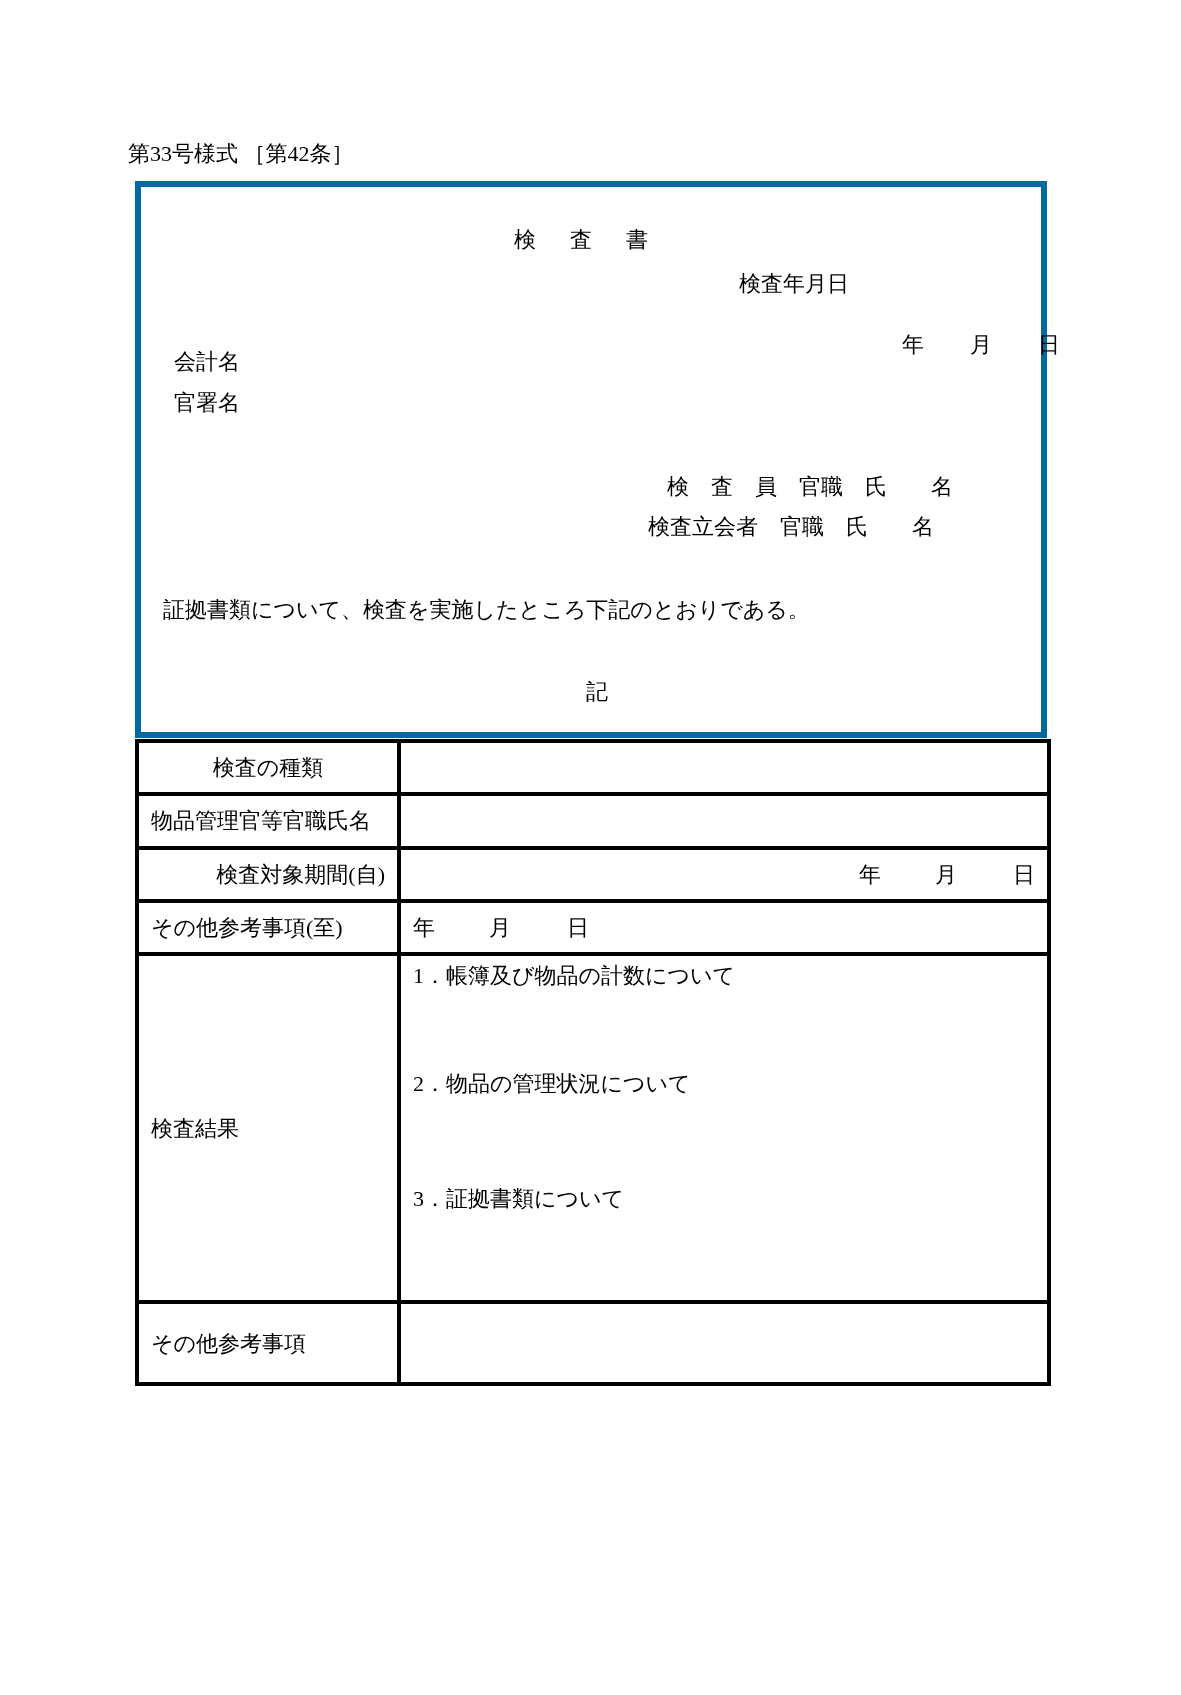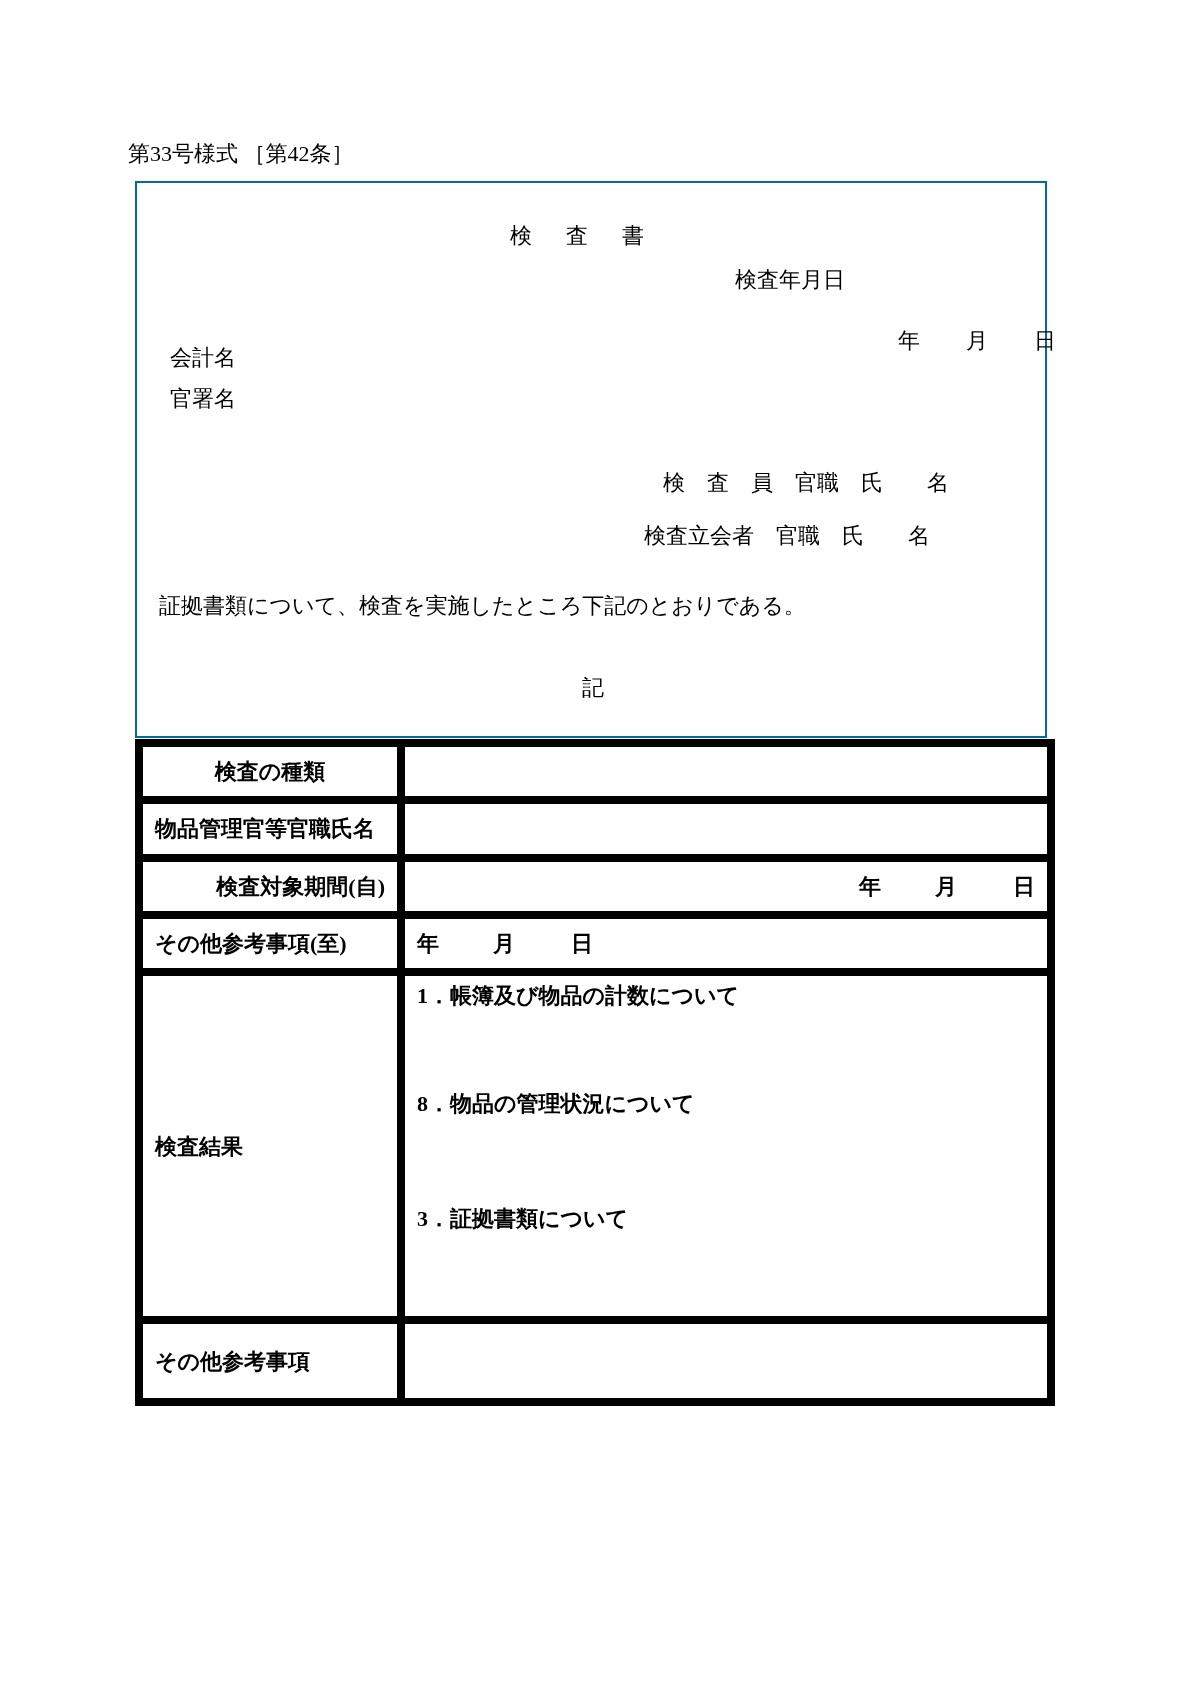--- a/index.html
+++ b/index.html
@@ -12,39 +12,38 @@
     font-family: "Liberation Serif", "DejaVu Serif", serif;
     font-size: 22px;
     line-height: 1.15;
     border-radius: 15px;
   }
   .abs { position: absolute; white-space: pre; }
   .box {
     position: absolute;
     left: 135px; top: 181px;
     width: 912px; height: 557px;
-    border: 2px solid #0369a1;
+    border: 6px solid #0369a1;
     box-sizing: border-box;
     text-align: right;
   }
   table.form {
     position: absolute;
     left: 135px; top: 739px;
     width: 912px;
     border-collapse: collapse;
     table-layout: fixed;
   }
   table.form td {
-    border: 8px solid #000000;
+    border: 4px solid #000000;
     padding: 12px;
     font-size: 22px;
     vertical-align: middle;
     overflow: hidden;
     white-space: pre;
-    font-weight: bold;
   }
   .label-cell { padding-left: 8px; }
   .label-center { text-align: center; }
   .ymd-cell { padding-left: 78px; }
   .ymd-cell .m { margin-left: 54px; }
   .ymd-cell .d { margin-left: 56px; }
   .result-cell { position: relative; }
   .result-item { position: absolute; left: 12px; white-space: pre; }
   .r-item-0 { top: 7px; }
   .r-item-1 { top: 115px; }
@@ -69,21 +68,21 @@
     <div class="abs hdr-ymd" style="left:728px; top:120px;">
       <span class="y">年</span><span class="m">月</span><span class="d">日</span>
     </div>
 
     <div class="abs" style="left:33px; top:162px;">会計名</div>
 
     <div class="abs" style="left:33px; top:203px;">官署名</div>
 
     <div class="abs" style="left:526px; top:287px;">検　査　員　官職　氏　　名</div>
 
-    <div class="abs" style="left:507px; top:340px;">検査立会者　官職　氏　　名</div>
+    <div class="abs" style="left:507px; top:327px;">検査立会者　官職　氏　　名</div>
 
     <div class="abs" style="left:22px; top:410px;">証拠書類について、検査を実施したところ下記のとおりである。</div>
 
     <div class="abs" style="left:445px; top:492px;">記</div>
 
   </div>
 
   <table class="form">
     <colgroup>
       <col style="width:262px;">
@@ -103,21 +102,21 @@
         <td class="ymd-cell"><span class="y">年</span><span class="m">月</span><span class="d">日</span></td>
       </tr>
       <tr style="height:38px;">
         <td class="label-cell">その他参考事項(至)</td>
         <td class="ymd-cell"><span class="y">年</span><span class="m">月</span><span class="d">日</span></td>
       </tr>
       <tr style="height:348px;">
         <td class="label-cell">検査結果</td>
         <td class="result-cell">
           <div class="result-item r-item-0">1．帳簿及び物品の計数について</div>
-          <div class="result-item r-item-1">8．物品の管理状況について</div>
+          <div class="result-item r-item-1">2．物品の管理状況について</div>
           <div class="result-item r-item-2">3．証拠書類について</div>
         </td>
       </tr>
       <tr style="height:82px;">
         <td class="label-cell">その他参考事項</td>
         <td></td>
       </tr>
     </tbody>
   </table>
 

